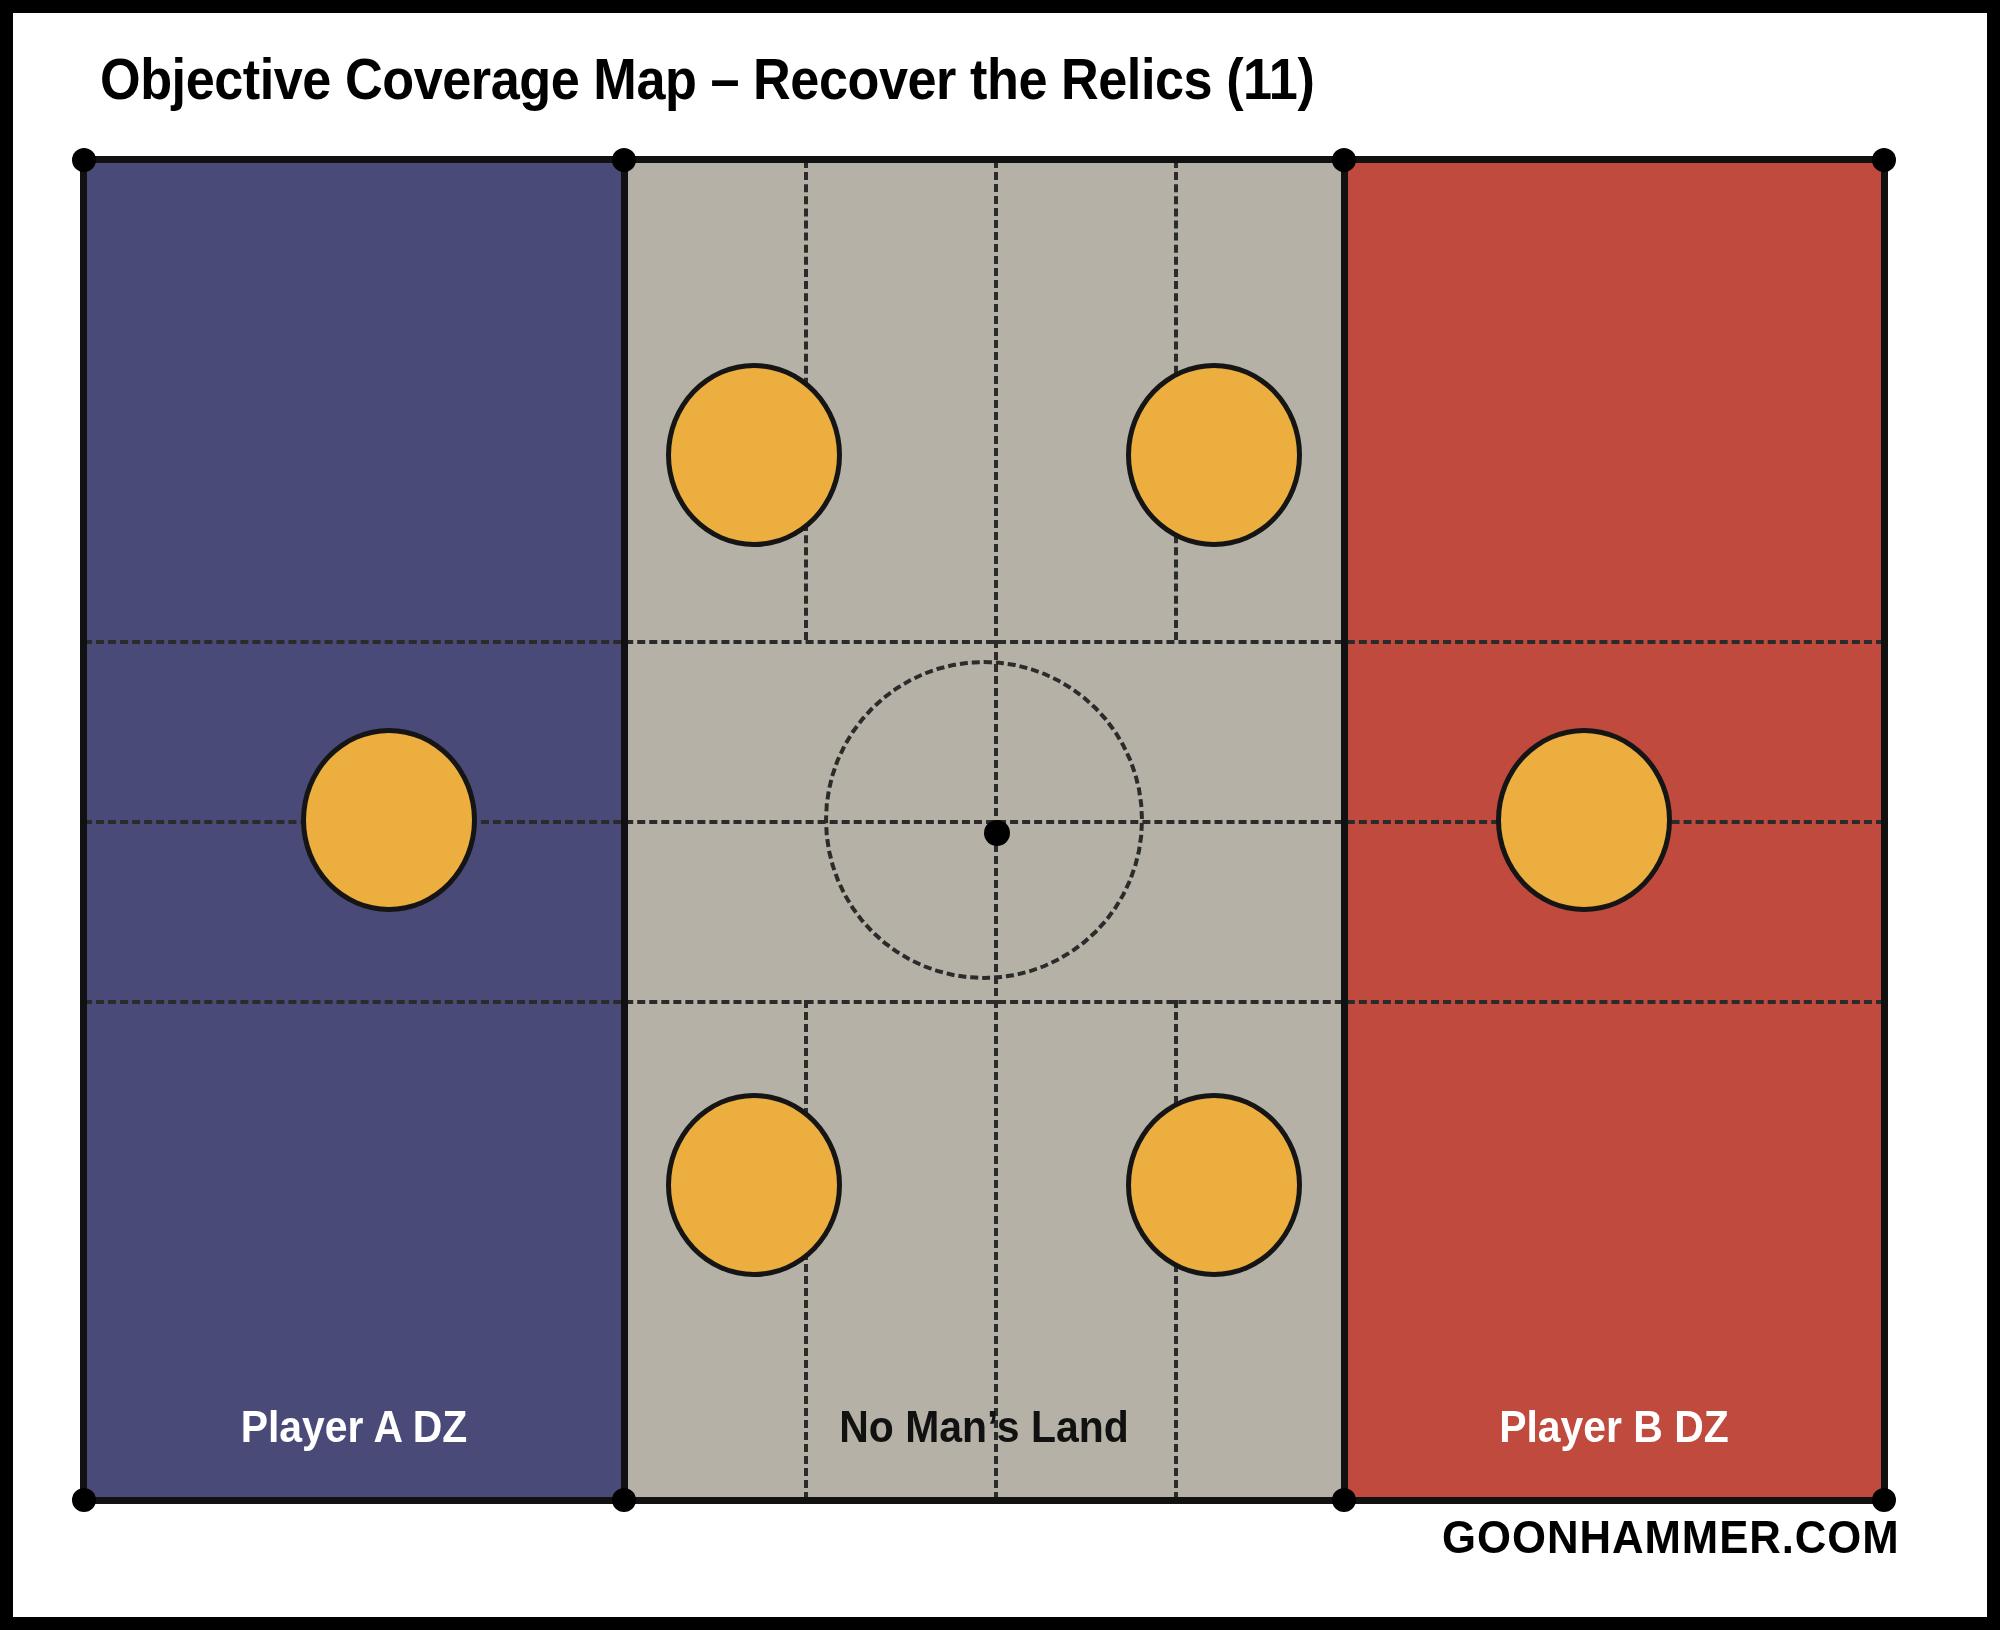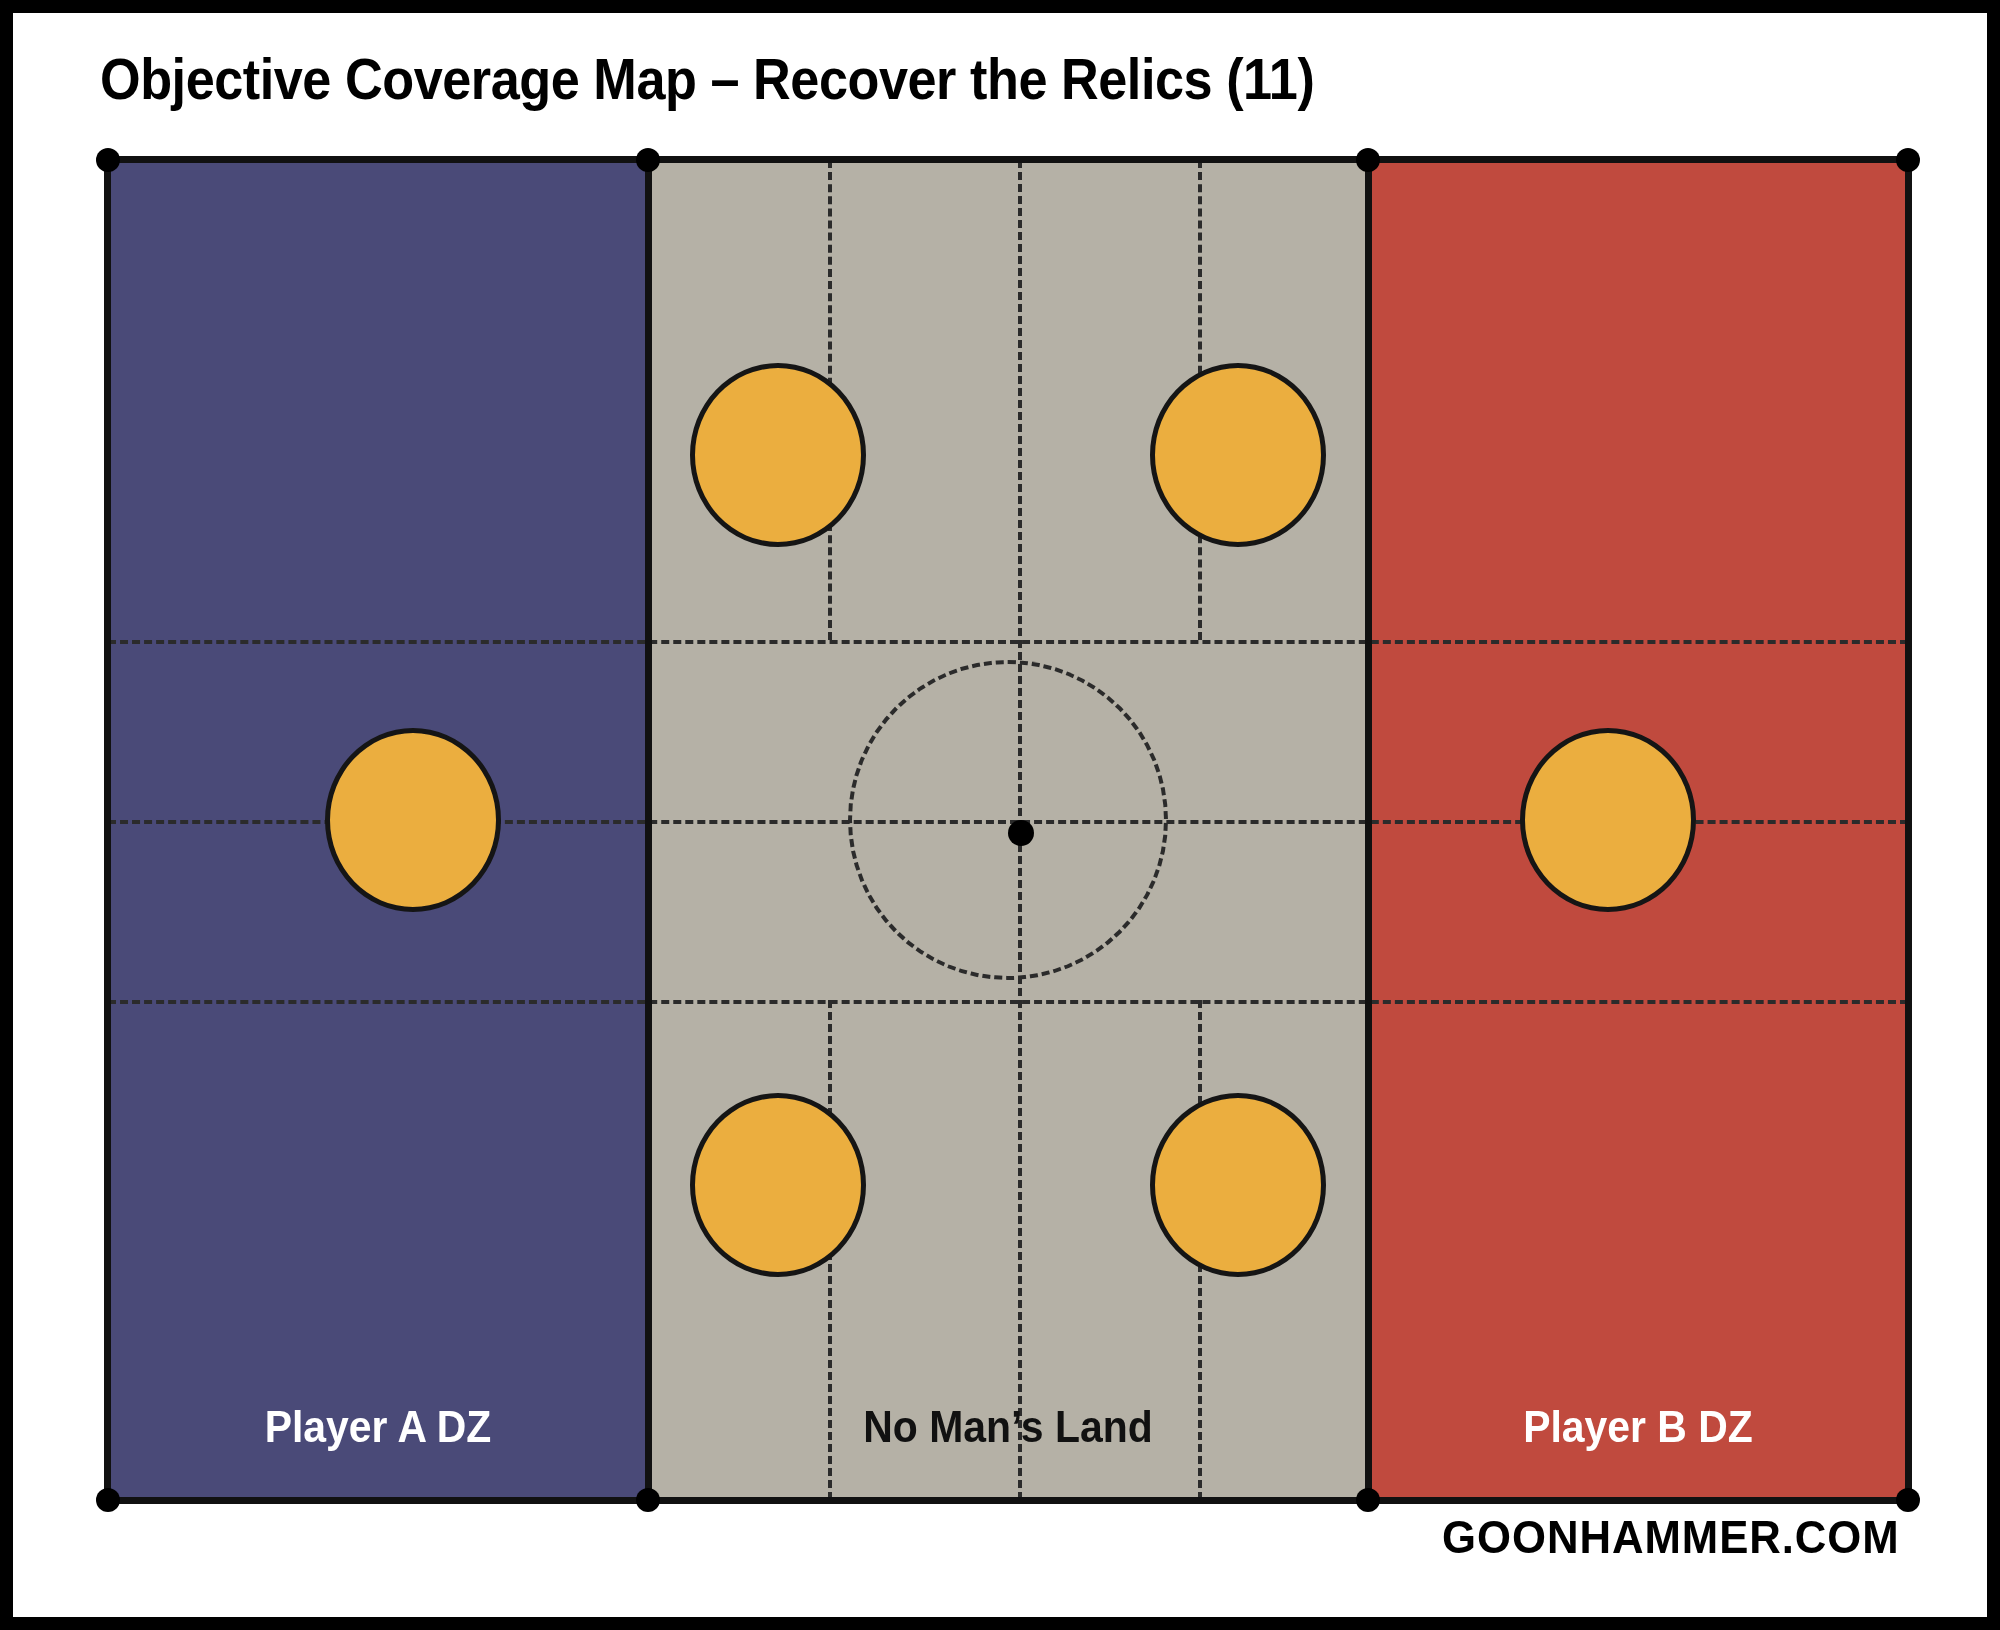--- a/index.html
+++ b/index.html
@@ -35,21 +35,21 @@
     font-size: 58px;
     font-weight: bold;
     color: #000000;
     letter-spacing: -0.5px;
     white-space: nowrap;
     transform: scaleX(0.90);
     transform-origin: left center;
   }
   #map {
     position: absolute;
-    left: 108px;
+    left: 84px;
     top: 160px;
     width: 1800px;
     height: 1340px;
   }
   .zone {
     position: absolute;
     top: 0;
     height: 100%;
     box-sizing: border-box;
   }

